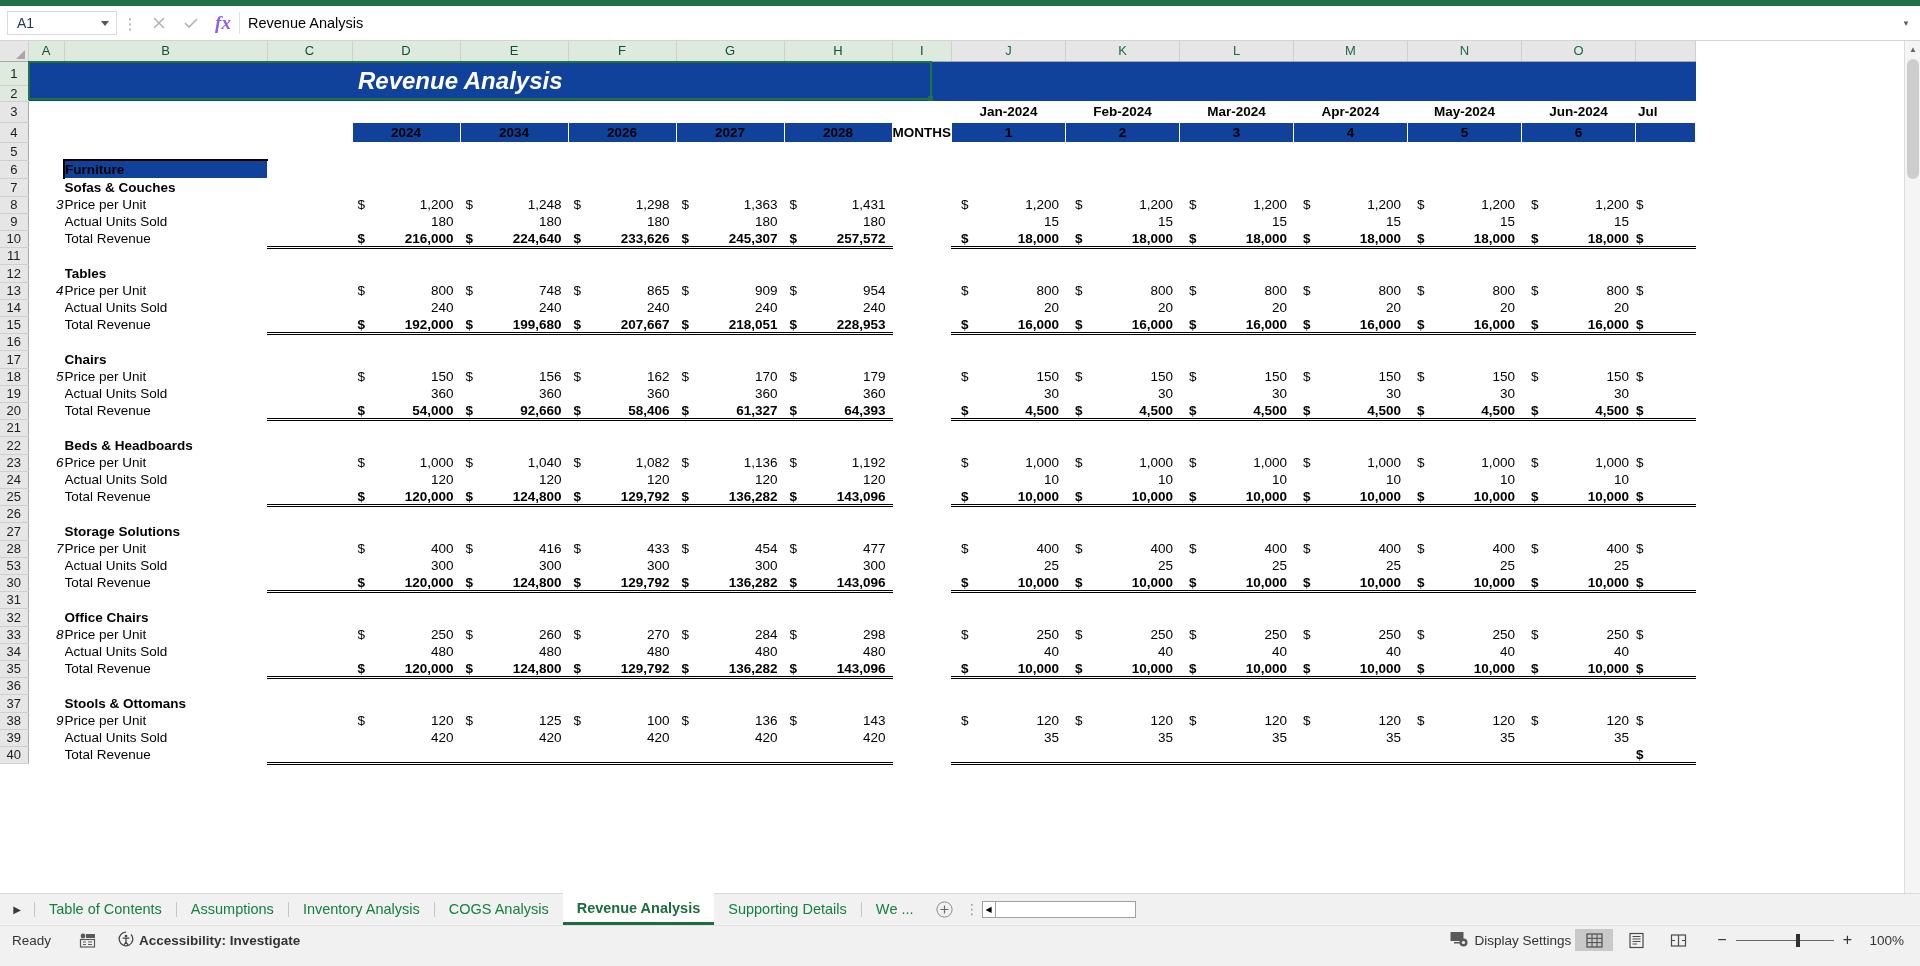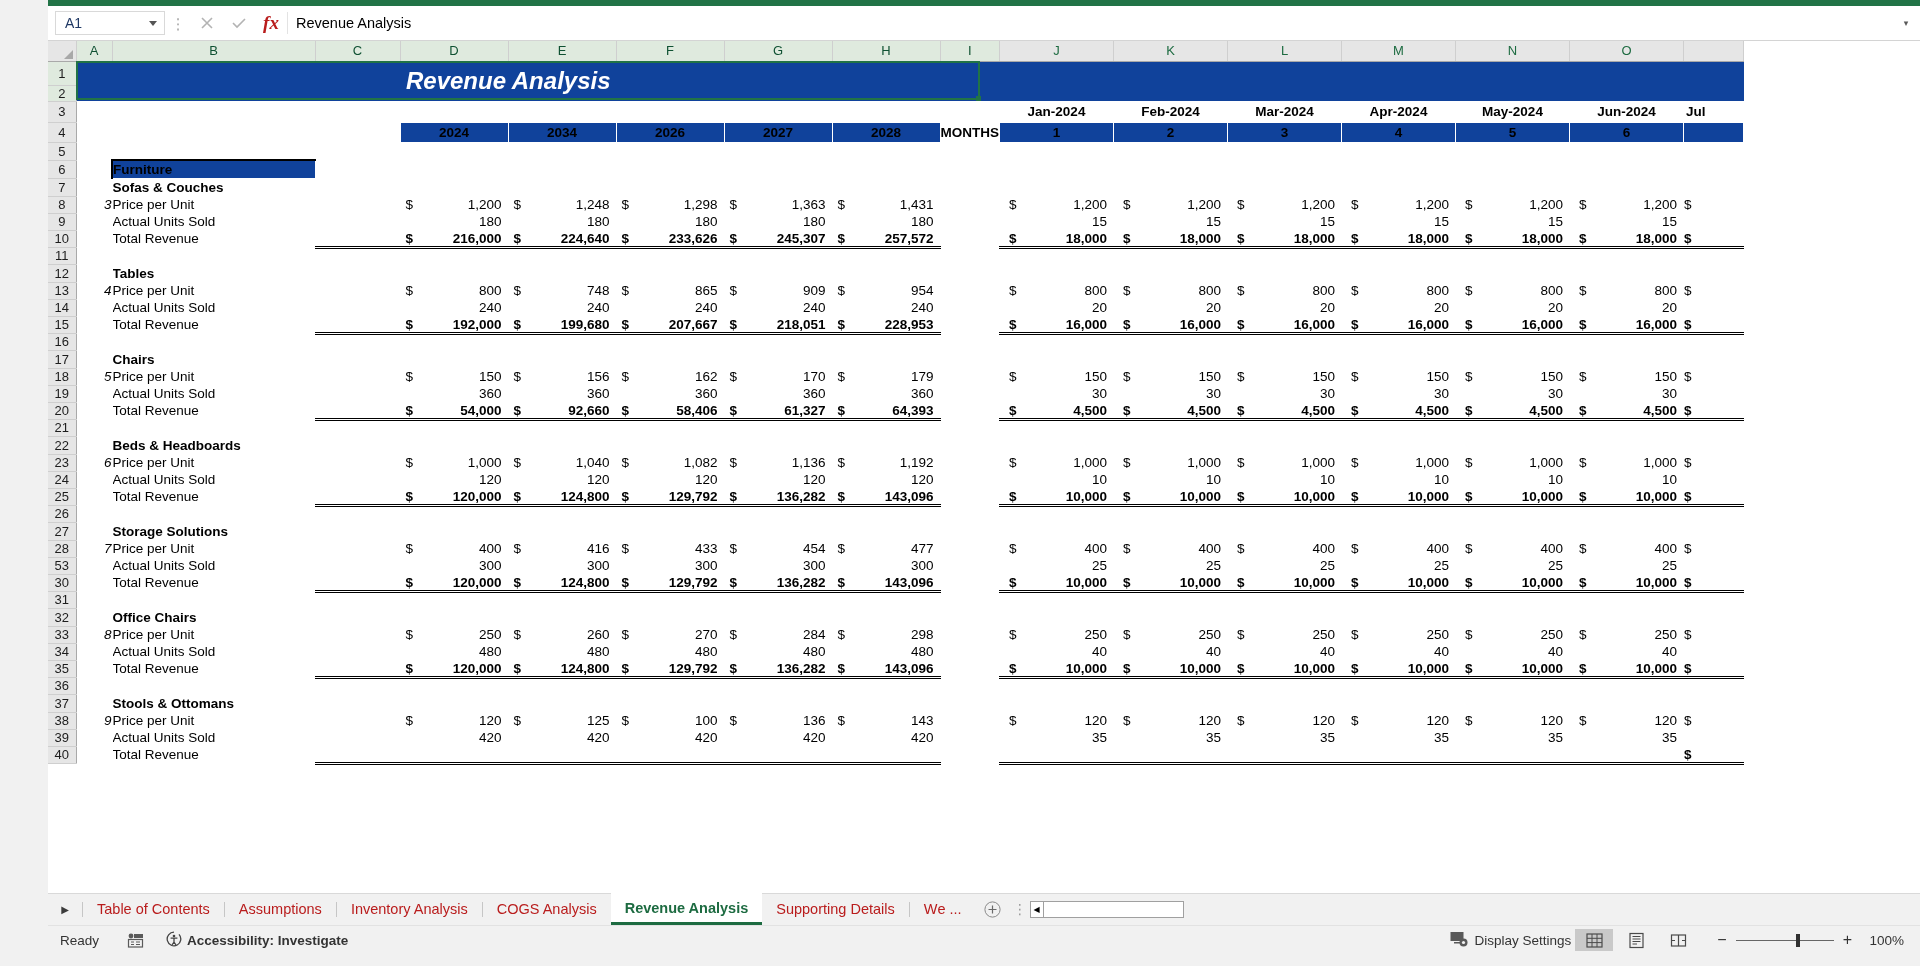--- a/index.html
+++ b/index.html
@@ -3,21 +3,21 @@
 <meta charset="utf-8">
 <style>
   * { box-sizing: border-box; }
   html, body {
     margin: 0; padding: 0;
     width: 1920px; height: 966px;
     overflow: hidden;
     font-family: "Liberation Sans", sans-serif;
     background: #ffffff;
   }
-  #app { position: relative; width: 1920px; height: 966px; background:#f1f1f1;padding-left:48px; }
+  #app { position: relative; width: 1920px; height: 966px; background:#f1f1f1; }
 
   
   .top-strip { height: 6px; background: #217346; width:100%; }
 
   
   .formula-bar {
     height: 35px; background:#ffffff; display:flex; align-items:center;
     border-bottom:1px solid #d4d4d4;
   }
   .namebox {
@@ -27,21 +27,21 @@
   }
   .namebox .caret {
     position:absolute; right:7px; top:9px;
     border-left:4px solid transparent; border-right:4px solid transparent;
     border-top:5px solid #555;
   }
   .vdots { width:26px; text-align:center; color:#a6a6a6; font-size:15px; letter-spacing:0; line-height:1; }
   .fbtns { display:flex; align-items:center; gap:0px; }
   .fbtn { width:32px; height:28px; display:flex; align-items:center; justify-content:center;
           color:#b3b3b3; font-size:17px; }
-  .fbtn.fx { color:#b91c1c; font-style:italic; font-family:"Liberation Serif", serif; font-size:19px; font-weight:bold;}
+  .fbtn.fx { color:#8b5cf6; font-style:italic; font-family:"Liberation Serif", serif; font-size:19px; font-weight:bold;}
   .fbsep { width:1px; height:22px; background:#e3e3e3; }
   .finput {
     flex:1; height:24px; font-size:14.5px; color:#000; padding-left:8px;
     display:flex; align-items:center; background:#fff;
   }
   .fdrop { width:22px; text-align:center; color:#5a5a5a; font-size:9px; padding-right:6px;}
 
   
   .gridwrap { position:relative; width:1920px; height:852px; overflow:hidden; background:#fff; }
 
@@ -114,21 +114,21 @@
   .vscroll .thumb { position:absolute; left:2px; width:12px; top:18px; height:120px;
              background:#cdcdcd; border-radius:6px; }
 
   
   .tabbar { height:32px; background:#f1f1f1; display:flex; align-items:flex-end;
             border-top:1px solid #d9d9d9; }
   .tabnav { width:34px; display:flex; align-items:center; justify-content:center;
             color:#3b3b3b; font-size:10px; height:32px; }
   .tabsep { width:1px; height:15px; background:#c6c6c6; align-self:center; }
   .tab { height:32px; display:flex; align-items:center; padding:0 14px; font-size:14.5px;
-         color:#b91c1c; }
+         color:#15803d; }
   .tab.active { color:#1d6b41; font-weight:bold; background:#fff;
                 border-bottom:3px solid #1d6b41; }
   .tabplus { width:34px; display:flex; align-items:center; justify-content:center;
              color:#555; font-size:17px; height:32px; }
   .tabdots { width:20px; display:flex; align-items:center; justify-content:center;
              color:#9b9b9b; font-size:14px; height:32px; }
   .hsb { flex:1; height:32px; display:flex; align-items:center; }
   .hsb-left { width:14px; height:17px; background:#fff; border:1px solid #a0a0a0;
               display:flex;align-items:center;justify-content:center;font-size:8px;color:#000;}
   .hsb-track { width:140px; height:17px; background:#fff; border:1px solid #a0a0a0; border-left:none;}

